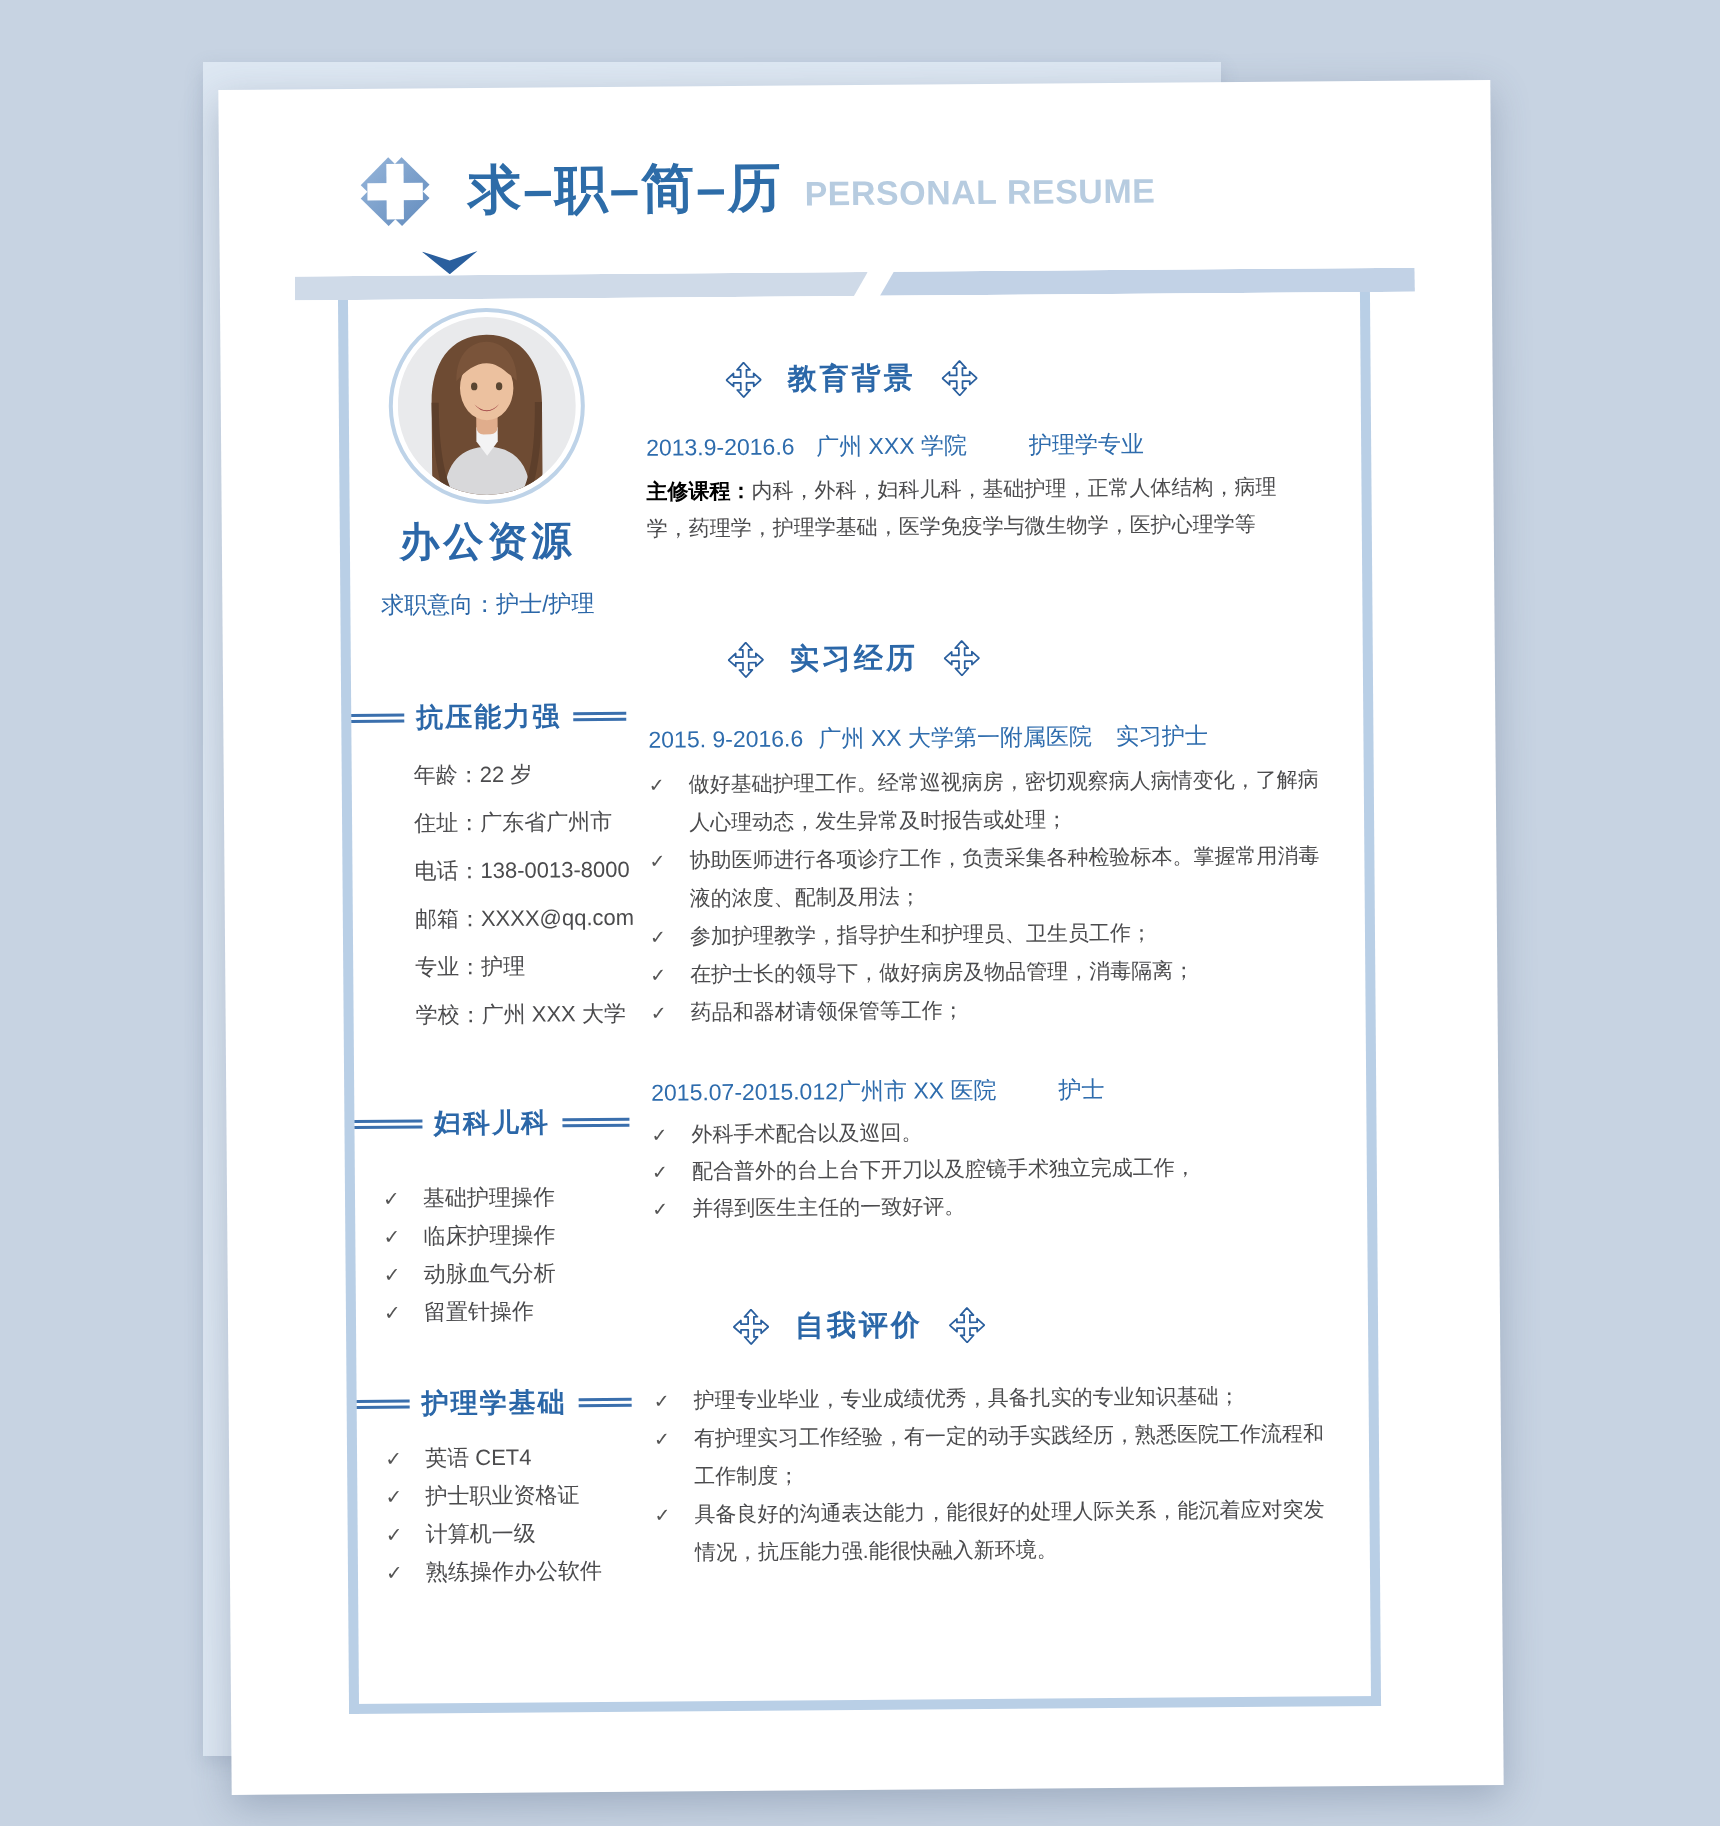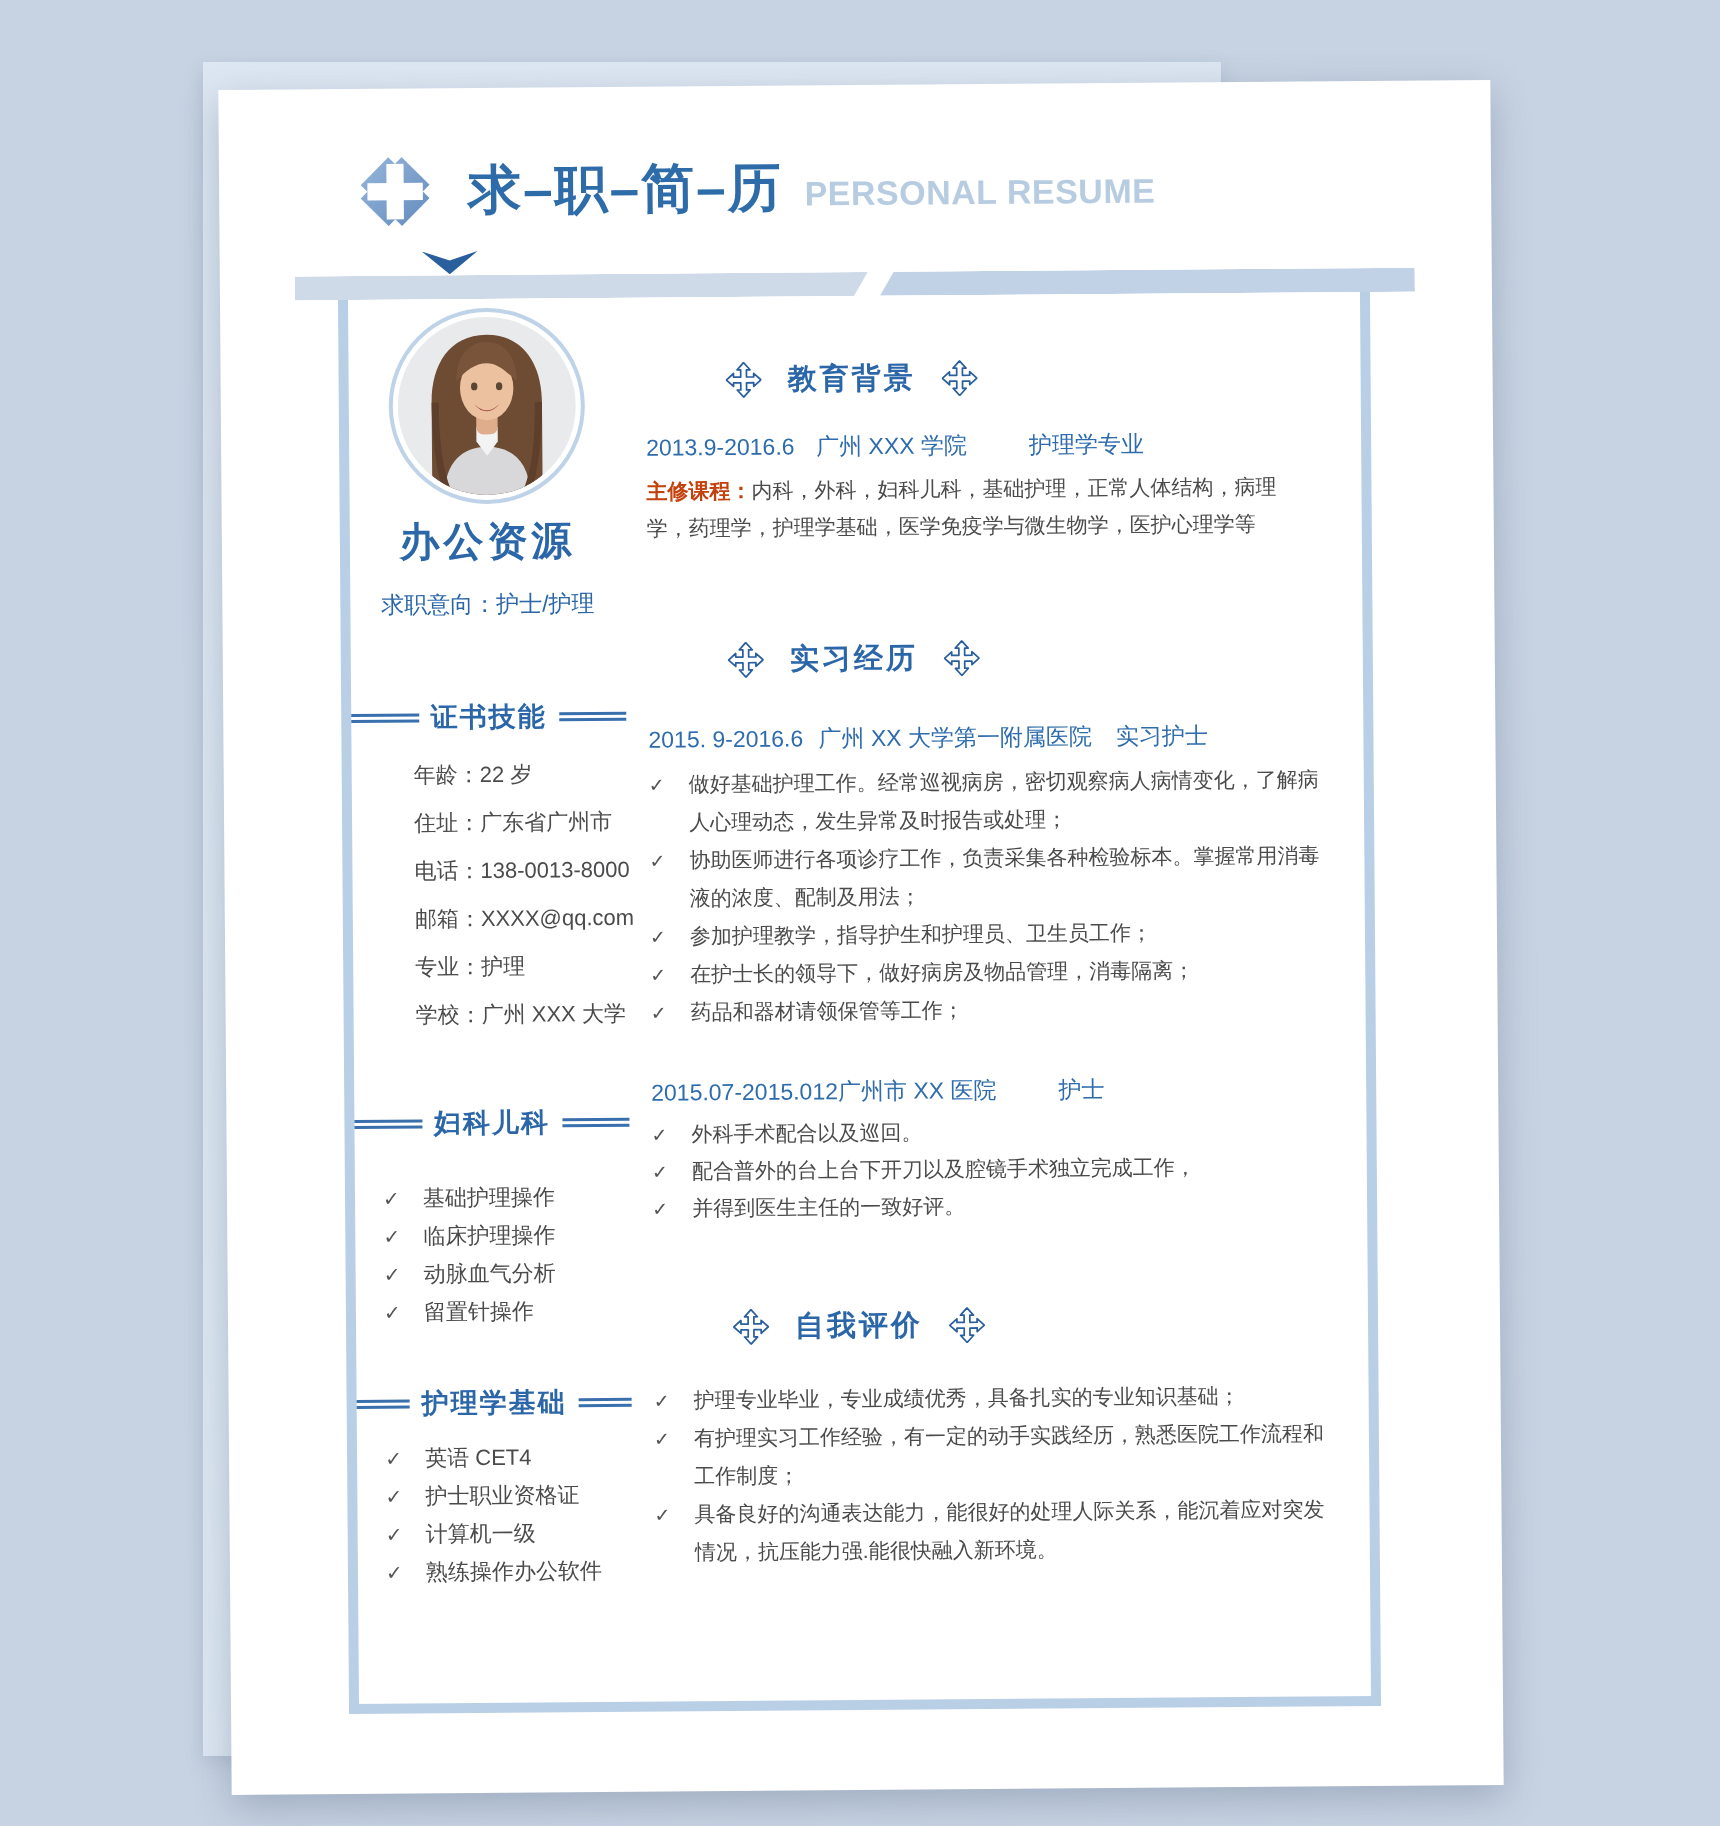--- a/index.html
+++ b/index.html
@@ -64,21 +64,21 @@
   .rh2{margin-top:94px;}
   .rh3{margin-top:81px;}
   .job-line{display:flex;align-items:baseline;font-size:23px;color:#2e6cad;padding-left:14px;line-height:30px;white-space:nowrap;}
   .job-line .jp{min-width:170px;}
   .job-line .jr{margin-left:62px;text-align:right;}
   .job-line .jr-near{margin-left:24px;font-family:Liberation Serif, serif;}
   .edu-line{margin-top:32px;}
   .job1-line{margin-top:44px;}
   .job2-line{margin-top:46px;}
   .courses{margin-top:10px;padding-left:14px;font-size:21px;line-height:37px;color:#4b4b4d;width:648px;}
-  .courses .clbl{font-weight:bold;color:#c2410c;}
+  .courses .clbl{font-weight:bold;color:#000000;}
   .r-bullets{margin:0;padding:0 0 0 14px;list-style:none;width:682px;}
   .r-bullets li{position:relative;padding-left:40px;font-size:21px;color:#4b4b4d;}
   .r-bullets .chk{font-size:19px;top:1px;}
   .bl38 li{line-height:38px;}
   .bl37 li{line-height:37px;}
   .mtb1{margin-top:10px;}
   .mtb2{margin-top:8px;}
   .mtb3{margin-top:34px;}
   .r-bullets li{max-width:641px;}
 </style>
@@ -140,21 +140,21 @@
         </svg>
       </div>
 
       <div class="name">办公资源</div>
       <div class="intention">
         <span>求职意向：</span><span>护士/护理</span>
       </div>
 
       <div class="side-heading mt-h1">
         <span class="dline"></span>
-        <span>证书技能</span>
+        <span>抗压能力强</span>
         <span class="dline"></span>
       </div>
       <ul class="info-list">
         <li>
             <span class="lbl">年龄：</span>
             <span>22 岁</span>
           </li>
         <li>
             <span class="lbl">住址：</span>
             <span>广东省广州市</span>

